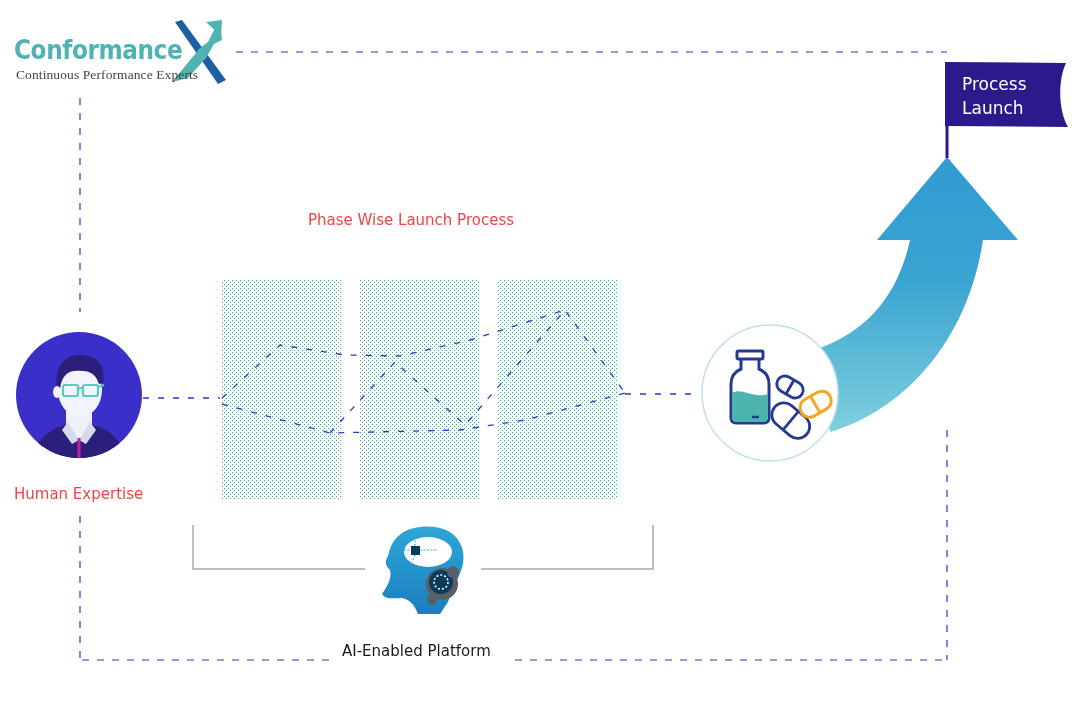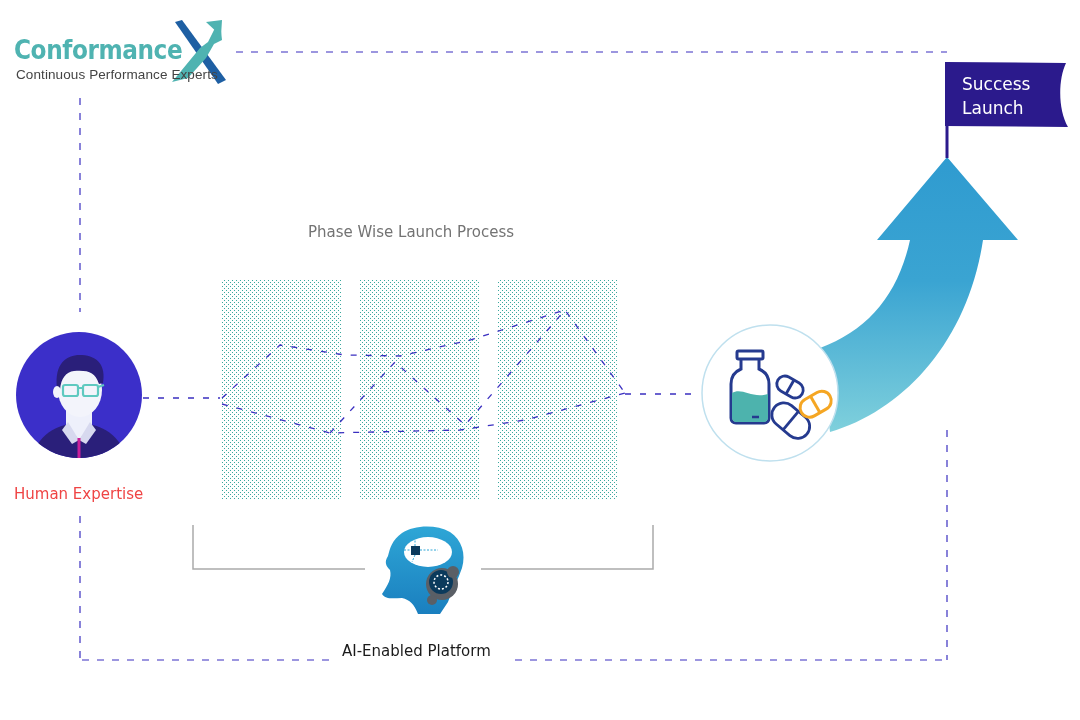--- a/index.html
+++ b/index.html
@@ -1,21 +1,21 @@
 <!DOCTYPE html>
 <html><head>
 <meta charset="utf-8">
 <style>
   html, body { margin:0; padding:0; background:#ffffff; }
   body { width:1080px; height:720px; position:relative; overflow:hidden; font-family:"DejaVu Sans", sans-serif; }
   #diagram-svg { position:absolute; left:0; top:0; width:1080px; height:720px; }
   .logo-word { position:absolute; left:14px; top:34px; font-family:"DejaVu Sans", sans-serif; font-weight:bold; font-size:27px; color:#4fb3b1; letter-spacing:-0.5px; transform:scaleX(0.86); transform-origin:left top; }
-  .logo-tag { position:absolute; left:16px; top:67px; font-family:Liberation Sans, sans-serif; font-size:13.5px; color:#444444; letter-spacing:0.1px; }
+  .logo-tag { position:absolute; left:16px; top:67px; font-family:Liberation Serif, serif; font-size:13.5px; color:#444444; letter-spacing:0.1px; }
   .label { position:absolute; font-family:"DejaVu Sans", sans-serif; white-space:nowrap; }
-  .title-label { left:308px; top:223px; font-size:15px; color:#737373; }
+  .title-label { left:308px; top:211px; font-size:15px; color:#ef4444; }
   .human-label { left:14px; top:485px; font-size:15px; color:#ef4444; }
   .ai-label { left:342px; top:642px; font-size:15px; color:#1a1a1a; }
   .flag-text { position:absolute; left:962px; top:72px; font-size:17px; line-height:24px; color:#ffffff; font-family:"DejaVu Sans", sans-serif; }
 </style>
 </head>
 <body>
 
 <svg id="diagram-svg" viewBox="0 0 1080 720">
   <defs>
     <pattern id="dots" width="4" height="4" patternUnits="userSpaceOnUse">
@@ -140,15 +140,15 @@
 </svg>
 
 <div class="logo-word">Conformance</div>
 <div class="logo-tag">Continuous Performance Experts</div>
 
 <div class="label title-label">Phase Wise Launch Process</div>
 <div class="label human-label">Human Expertise</div>
 <div class="label ai-label">AI-Enabled Platform</div>
 
 <div class="flag-text">
-  <div>Success</div>
+  <div>Process</div>
   <div>Launch</div>
 </div>
 
 </body></html>

